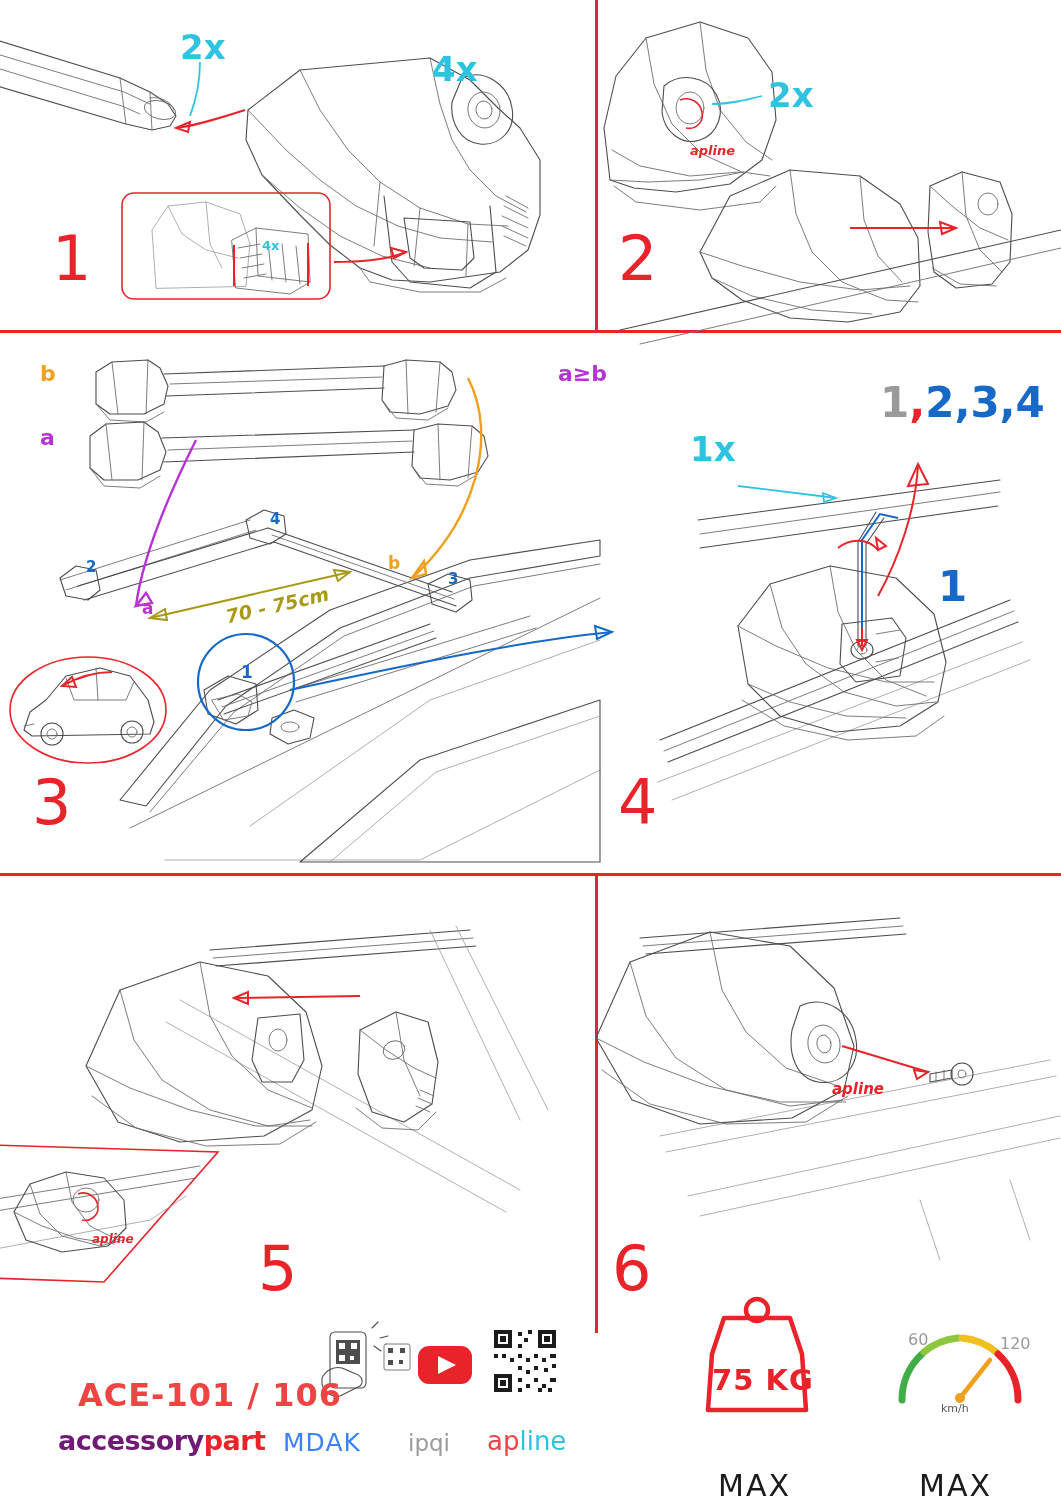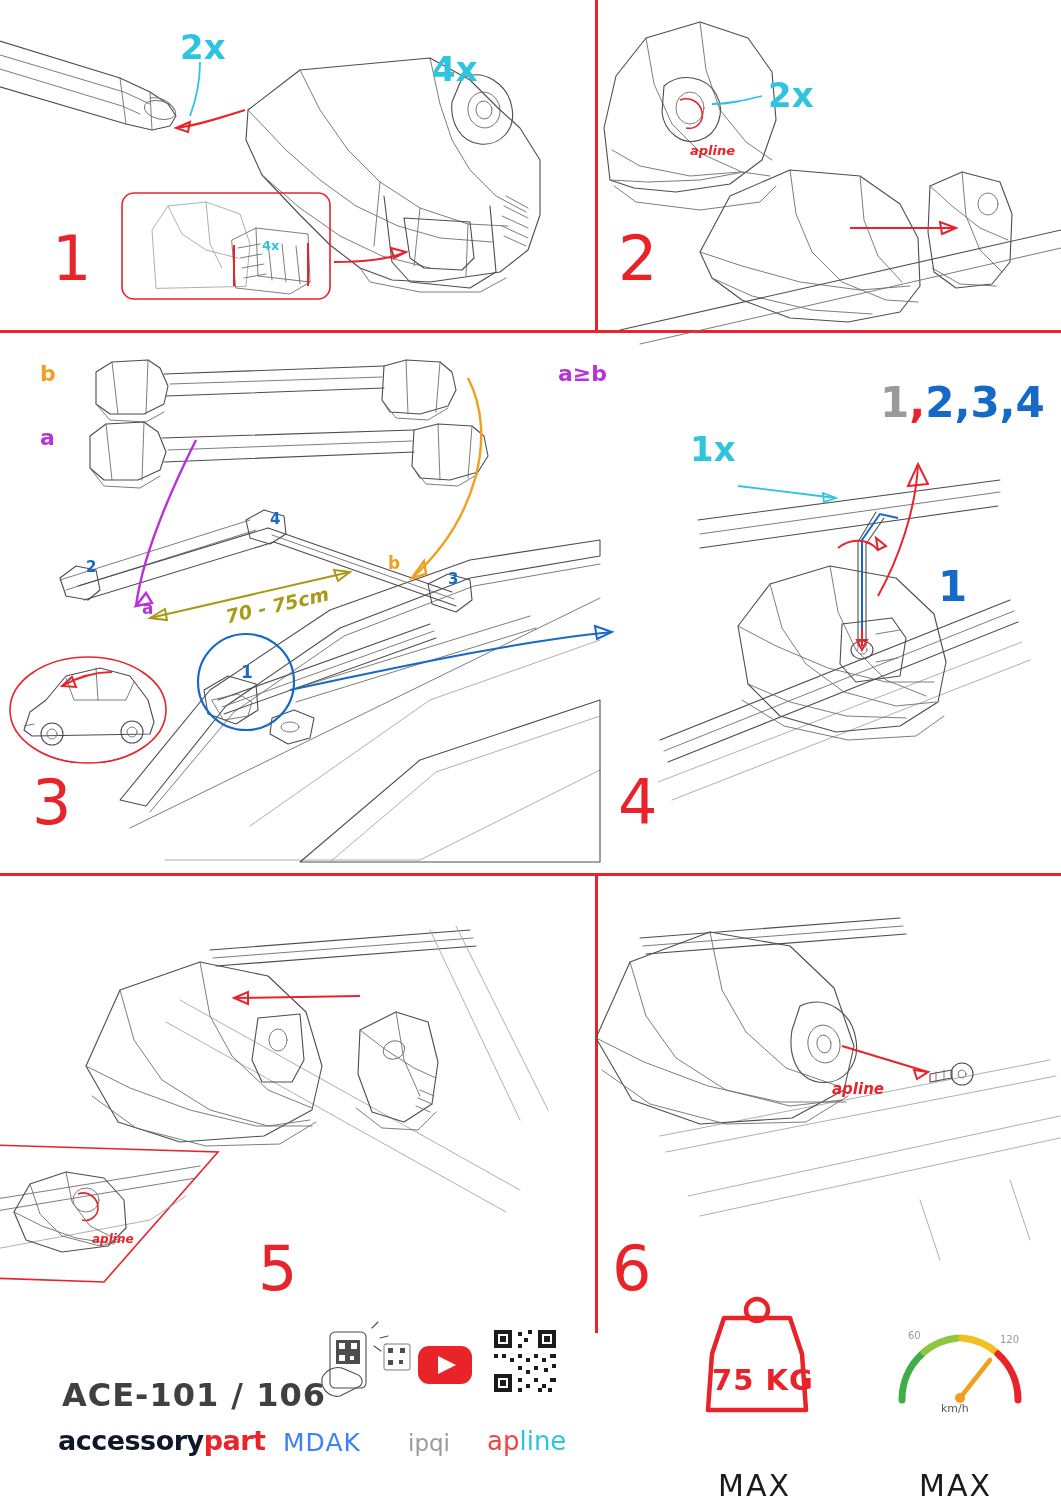--- a/index.html
+++ b/index.html
@@ -84,38 +84,38 @@
     font-family: "DejaVu Sans", sans-serif;
     font-size: 19px;
     font-weight: 700;
     font-style: italic;
     color: #a89a18;
   }
 
   
   .model {
     position: absolute;
-    left: 62px;
+    left: 78px;
     top: 1376px;
     font-family: "DejaVu Sans", sans-serif;
     font-size: 32px;
     font-weight: 600;
-    color: #404040;
+    color: #ef4444;
     letter-spacing: 1px;
   }
   .brand {
     position: absolute;
     left: 58px;
     top: 1425px;
     font-family: "DejaVu Sans", sans-serif;
     font-size: 27px;
     font-weight: 700;
     letter-spacing: -0.5px;
   }
-  .brand .a { color: #0f172a; margin-top: 20px; }
+  .brand .a { color: #701a75; margin-top: 20px; }
   .brand .b { color: #e8242a; }
 
   .mdak {
     position: absolute;
     left: 283px;
     top: 1428px;
     font-family: "DejaVu Sans", sans-serif;
     font-size: 25px;
     font-weight: 500;
     color: #3b82f6;
@@ -159,21 +159,21 @@
   }
   .kmh {
     position: absolute;
     font-family: "DejaVu Sans", sans-serif;
     font-size: 11px;
     color: #555;
   }
   .gauge-tick {
     position: absolute;
     font-family: "DejaVu Sans", sans-serif;
-    font-size: 10px;
+    font-size: 16px;
     color: #9a9a9a;
   }
 
   svg { display: block; }
   .ln   { fill: none; stroke: #4d4d4d; stroke-width: 1.1; stroke-linecap: round; stroke-linejoin: round; }
   .ln2  { fill: none; stroke: #6e6e6e; stroke-width: 0.9; stroke-linecap: round; stroke-linejoin: round; }
   .lnl  { fill: none; stroke: #9b9b9b; stroke-width: 0.8; stroke-linecap: round; stroke-linejoin: round; }
   .ar-red   { fill: none; stroke: #e8242a; stroke-width: 2; }
   .ar-blue  { fill: none; stroke: #1769c8; stroke-width: 2; }
   .ar-cyan  { fill: none; stroke: #2ec4e0; stroke-width: 1.8; }

